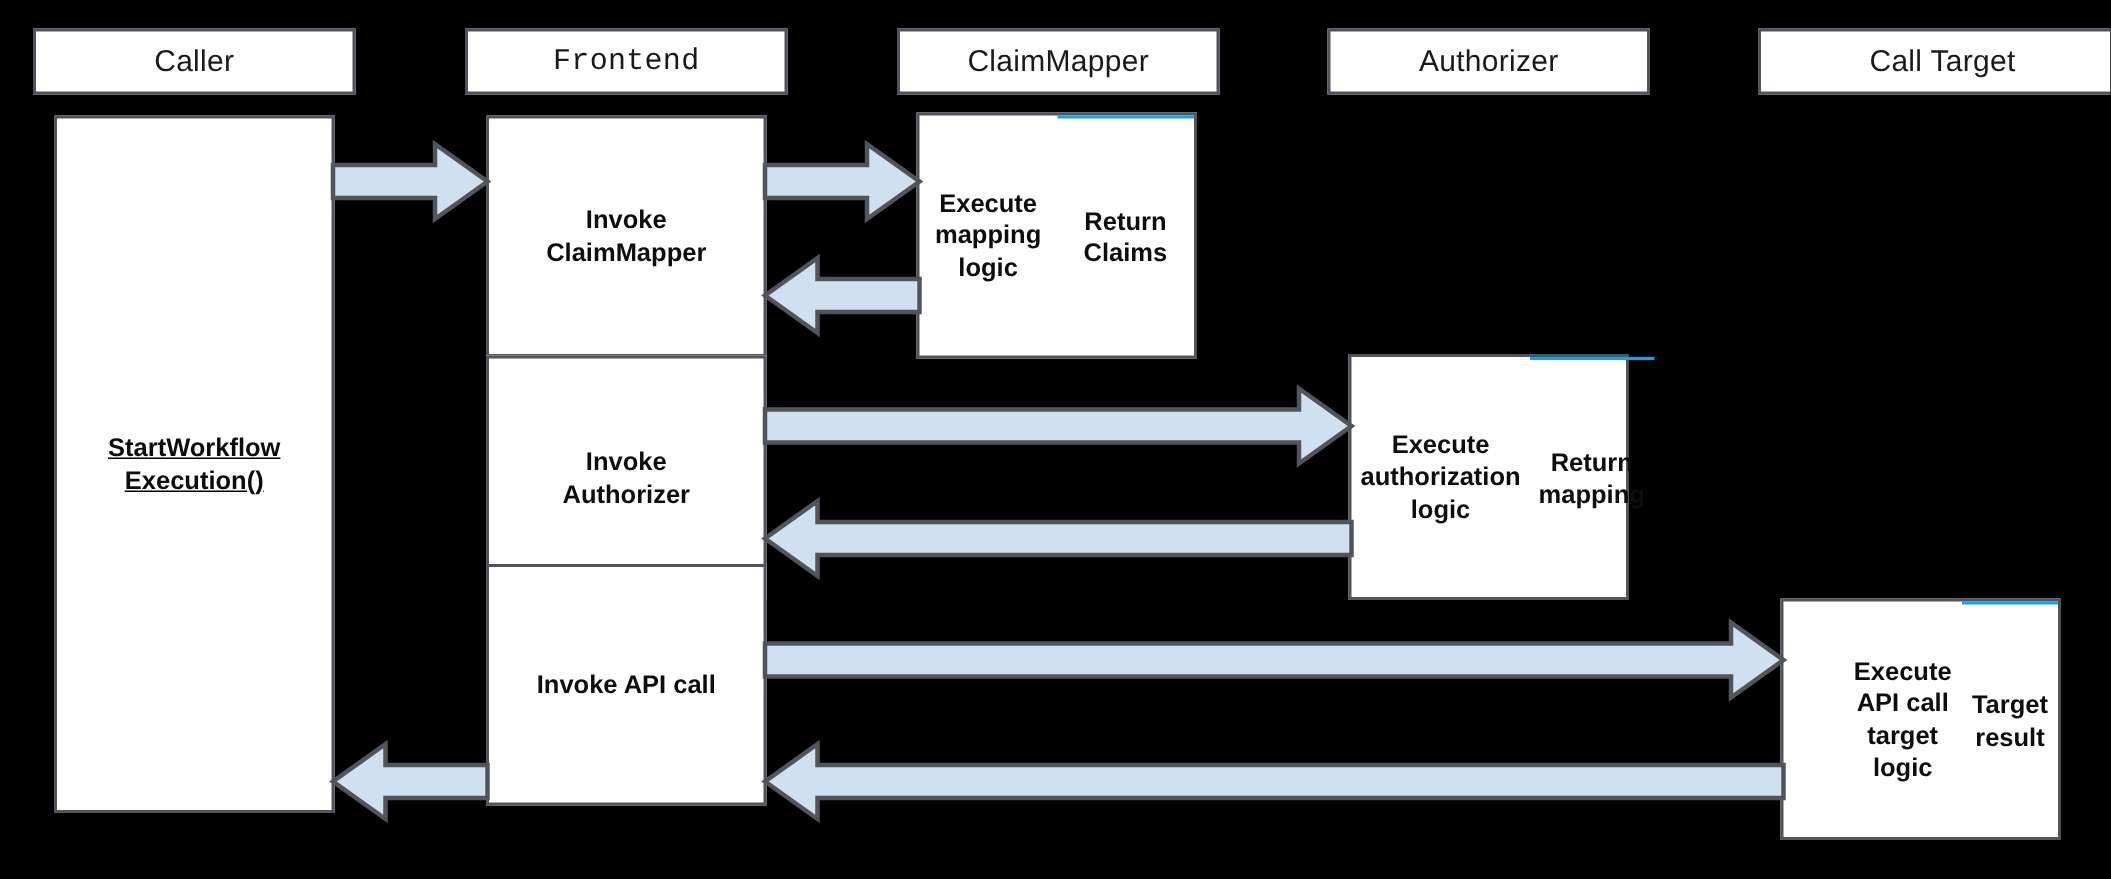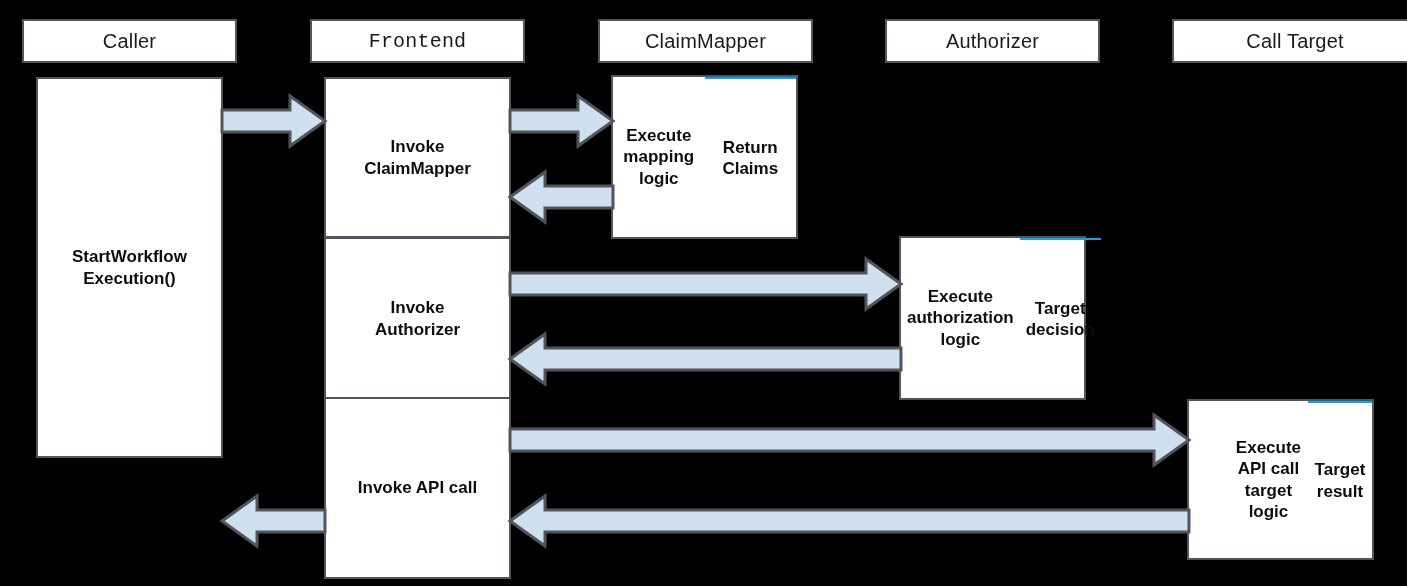--- a/index.html
+++ b/index.html
@@ -78,44 +78,44 @@
   </div>
 
   <div class="lifeline-header" style="left:885px; top:19px; width:215px; height:44px;">
     <span>Authorizer</span>
   </div>
 
   <div class="lifeline-header" style="left:1172px; top:19px; width:246px; height:44px;">
     <span>Call Target</span>
   </div>
 
-  <div class="activation" style="left:36px; top:77px; width:187px; height:381px;">
+  <div class="activation" style="left:36px; top:77px; width:187px; height:465px;text-decoration:underline;">
     <div class="act-cell">StartWorkflow<br>Execution()</div>
   </div>
 
   <div class="activation" style="left:324px; top:77px; width:187px; height:161px;">
     <div class="act-cell">Invoke<br>ClaimMapper</div>
   </div>
 
   <div class="activation" style="left:324px; top:237px; width:187px; height:163px;">
     <div class="act-cell">Invoke<br>Authorizer</div>
   </div>
 
-  <div class="activation" style="left:324px; top:397px; width:187px; height:182px;">
+  <div class="activation" style="left:324px; top:376px; width:187px; height:161px;">
     <div class="act-cell">Invoke API call</div>
   </div>
 
   <div class="activation" style="left:611px; top:75px; width:187px; height:164px;">
     <div class="act-cell">Execute<br>mapping logic</div>
     <div class="act-cell">Return Claims</div>
   </div>
 
   <div class="activation" style="left:899px; top:236px; width:187px; height:164px;">
     <div class="act-cell">Execute<br>authorization<br>logic</div>
-    <div class="act-cell">Target decision</div>
+    <div class="act-cell">Return mapping</div>
   </div>
 
   <div class="activation" style="left:1187px; top:399px; width:187px; height:161px;padding-left:40px;">
     <div class="act-cell">Execute API call<br>target logic</div>
     <div class="act-cell">Target result</div>
   </div>
 
   <div class="arrow" style="left:222px; top:95px; width:104px; height:52px;">
     <svg width="104" height="52" viewBox="0 0 104 52">
       <path d="M0,15 L68,15 L68,1 L103,26 L68,51 L68,37 L0,37 Z" fill="#cfe0f0" stroke="#51555b" stroke-width="3" stroke-linejoin="miter"></path>

